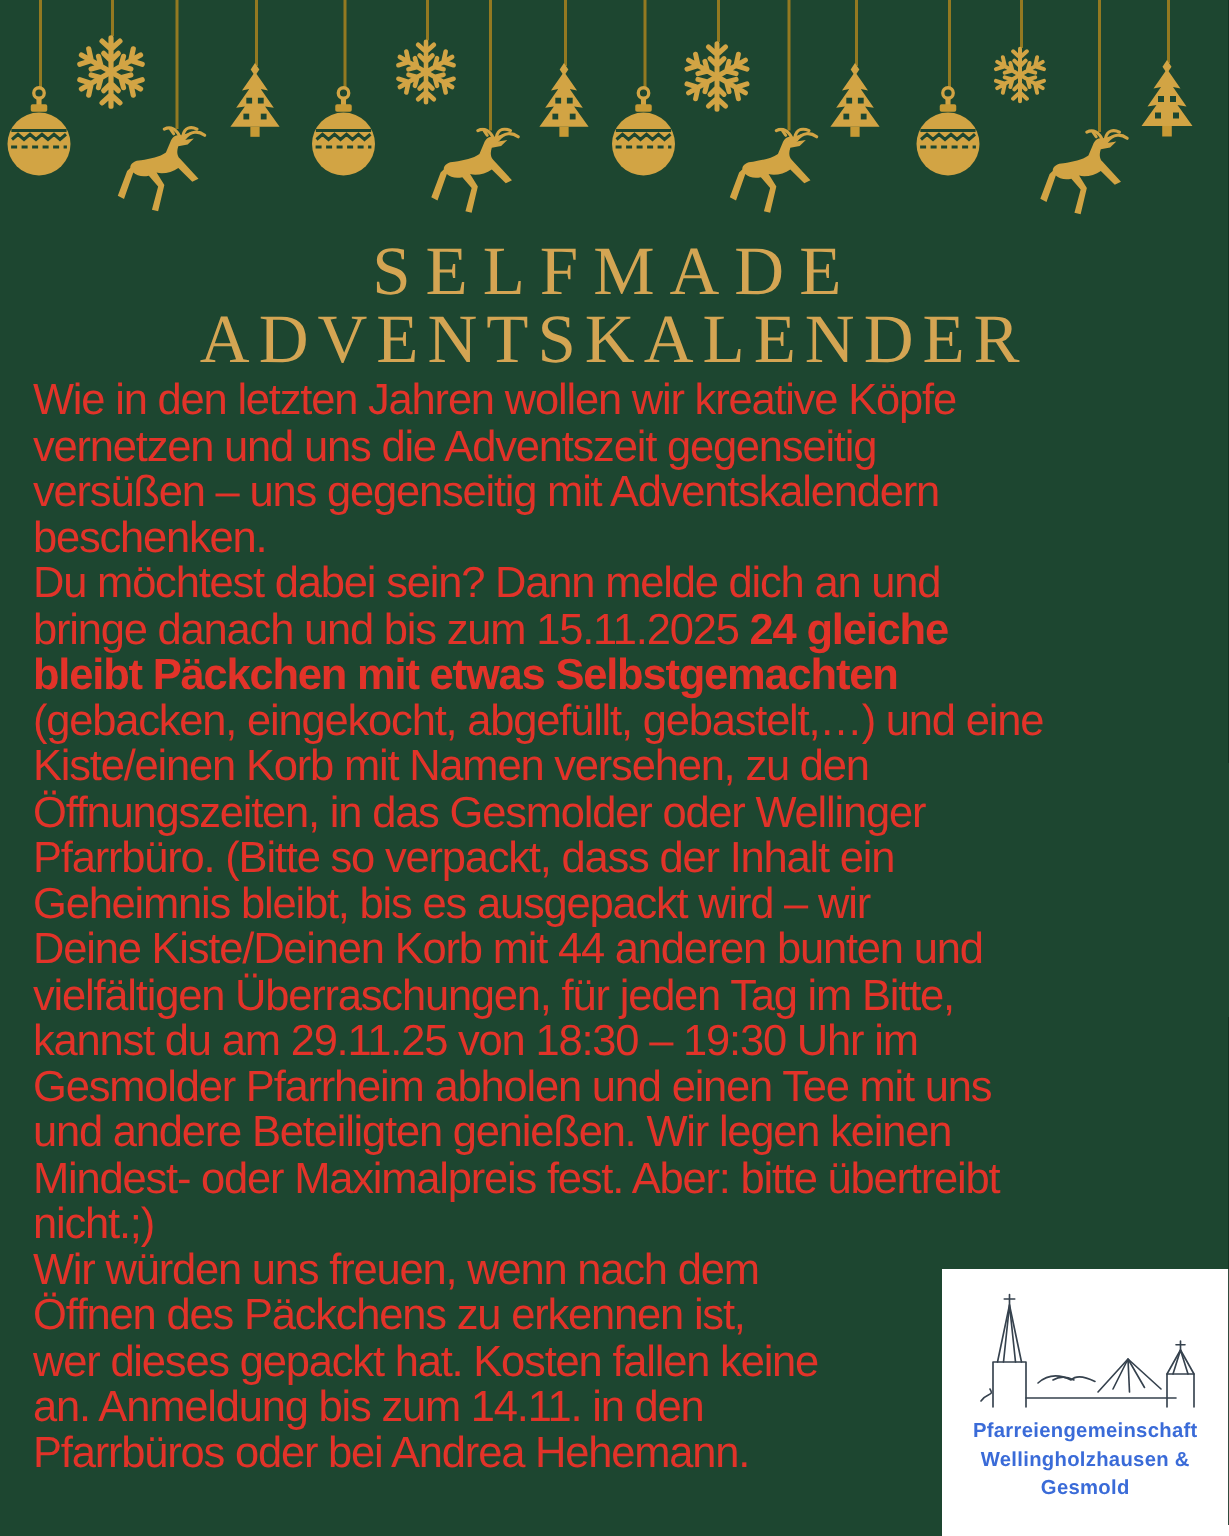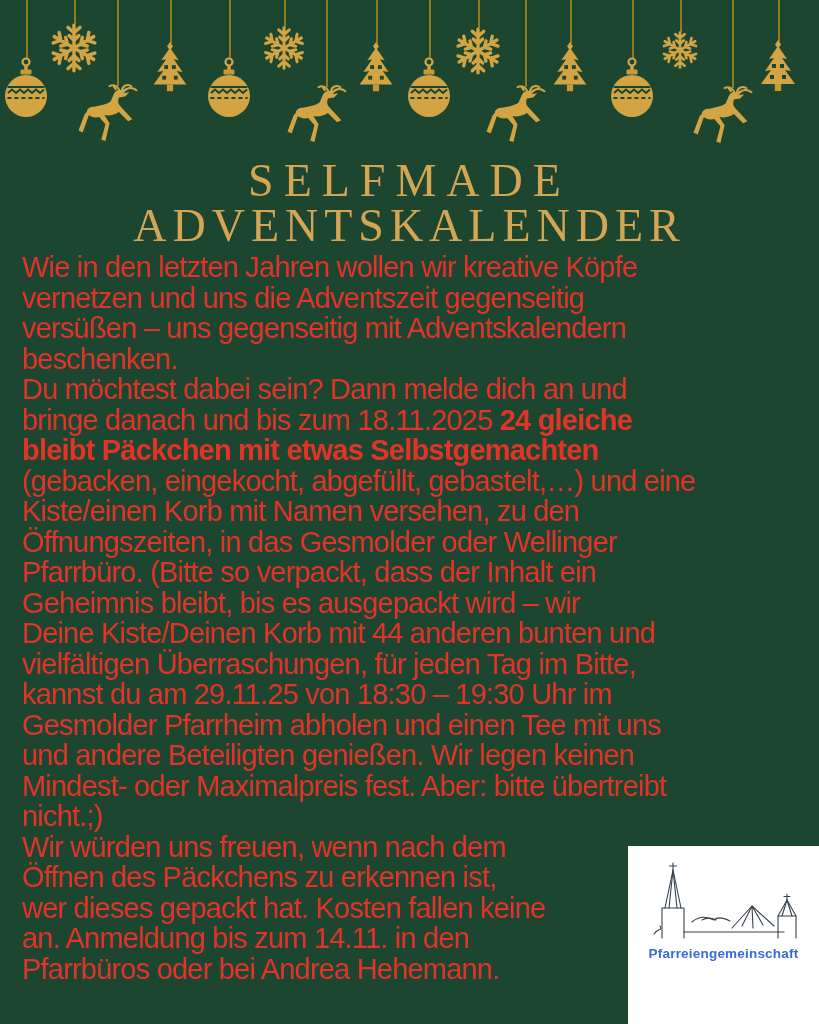--- a/index.html
+++ b/index.html
@@ -204,21 +204,21 @@
     <div class="t1">SELFMADE</div>
     <div class="t2">ADVENTSKALENDER</div>
   </div>
 
   <div class="body-text" id="body-text">
       <div class="bline"><span>Wie in den letzten Jahren wollen wir kreative Köpfe</span></div>
       <div class="bline"><span>vernetzen und uns die Adventszeit gegenseitig</span></div>
       <div class="bline"><span>versüßen – uns gegenseitig mit Adventskalendern</span></div>
       <div class="bline"><span>beschenken.</span></div>
       <div class="bline"><span>Du möchtest dabei sein? Dann melde dich an und</span></div>
-      <div class="bline"><span>bringe danach und bis zum 18.11.2025 </span><span class="b">24 gleiche</span></div>
+      <div class="bline"><span>bringe danach und bis zum 15.11.2025 </span><span class="b">24 gleiche</span></div>
       <div class="bline"><span class="b">bleibt Päckchen mit etwas Selbstgemachten</span></div>
       <div class="bline"><span>(gebacken, eingekocht, abgefüllt, gebastelt,…) und eine</span></div>
       <div class="bline"><span>Kiste/einen Korb mit Namen versehen, zu den</span></div>
       <div class="bline"><span>Öffnungszeiten, in das Gesmolder oder Wellinger</span></div>
       <div class="bline"><span>Pfarrbüro. (Bitte so verpackt, dass der Inhalt ein</span></div>
       <div class="bline"><span>Geheimnis bleibt, bis es ausgepackt wird – wir</span></div>
       <div class="bline"><span>Deine Kiste/Deinen Korb mit 44 anderen bunten und</span></div>
       <div class="bline"><span>vielfältigen Überraschungen, für jeden Tag im Bitte,</span></div>
       <div class="bline"><span>kannst du am 29.11.25 von 18:30 – 19:30 Uhr im</span></div>
       <div class="bline"><span>Gesmolder Pfarrheim abholen und einen Tee mit uns</span></div>
@@ -248,15 +248,16 @@
 
       <path d="M88,70 L108,48 L130,68"></path>
       <path d="M108,48 L98,68 M108,48 L109,70 M108,48 L119,67"></path>
 
       <path d="M134,80 L134,58 L152,58 L152,80"></path>
       <path d="M134,58 L143,42 L152,58"></path>
       <path d="M138,58 L143,42 M148,58 L143,42"></path>
       <path d="M143,42 L143,36 M140,38.5 L146,38.5"></path>
     </svg>
     <div class="logo-line">Pfarreiengemeinschaft</div>
+    <div class="logo-line">Wellingholzhausen &amp; Gesmold</div>
   </div>
 
 </div>
 
 </body></html>

